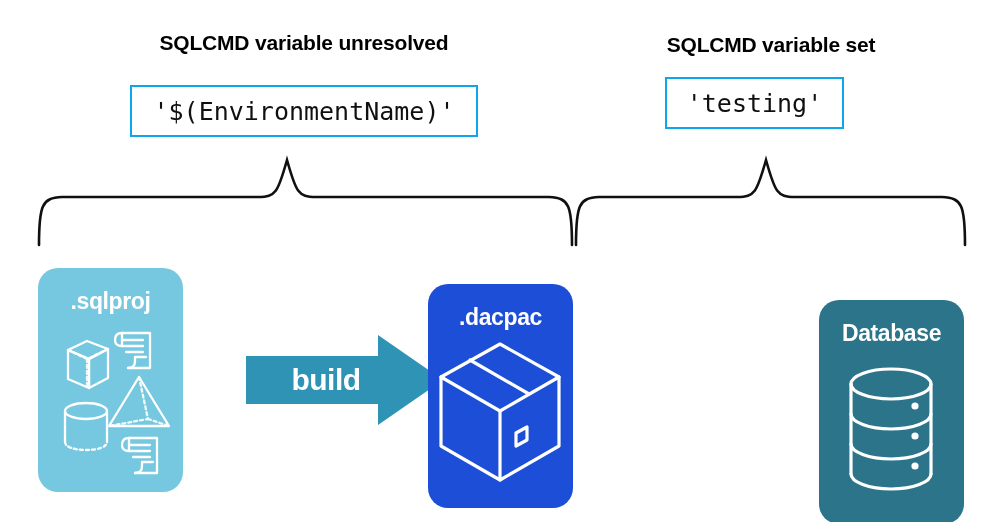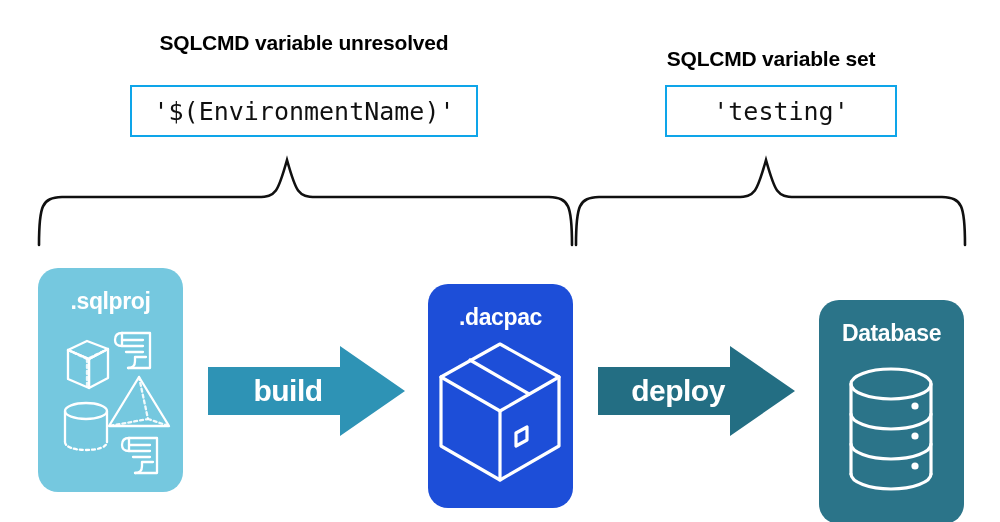--- a/index.html
+++ b/index.html
@@ -26,38 +26,38 @@
     text-align: center;
     font-family: "Liberation Sans", sans-serif;
     font-weight: bold;
     font-size: 21px;
     line-height: 26px;
     color: #000000;
     letter-spacing: -0.2px;
     white-space: nowrap;
   }
   #heading-left  { left: 54px;  top: 30px; width: 500px; }
-  #heading-right { left: 566px; top: 46px; width: 410px; }
+  #heading-right { left: 566px; top: 32px; width: 410px; }
 
   
   .code-box {
     position: absolute;
     box-sizing: border-box;
     border: 2px solid #0ea5e9;
     background: #ffffff;
     display: flex;
     align-items: center;
     justify-content: center;
     font-family: "DejaVu Sans Mono", "Liberation Mono", monospace;
     font-size: 25px;
     color: #101010;
     white-space: pre;
   }
   #code-box-left  { left: 130px; top: 85px; width: 348px; height: 52px; }
-  #code-box-right { left: 665px; top: 85px; width: 232px; height: 52px; }
+  #code-box-right { left: 665px; top: 77px; width: 179px; height: 52px; }
 
   
   #brace-layer {
     position: absolute;
     left: 0; top: 0;
     width: 1000px; height: 522px;
     pointer-events: none;
   }
 
   
@@ -90,23 +90,24 @@
     position: absolute;
     left: 0;
     top: 48px;
     width: 145px;
     height: 176px;
   }
 
   
   .arrow-wrap {
     position: absolute;
-    top: 345px;
+    top: 334px;
     width: 200px;
     height: 92px;
+    margin-left: 38px;
   }
   #arrow-build  { left: 208px; }
   #arrow-deploy { left: 598px; }
   .arrow-wrap svg { display: block; }
   .arrow-label {
     position: absolute;
     left: 0;
     top: 0;
     width: 160px;
     height: 92px;
@@ -217,26 +218,20 @@
 
         <path d="M72,79 L72,148"></path>
 
         <path d="M42,28 L101,62"></path>
 
         <path d="M88,101 L99,95 L99,108 L88,114 Z"></path>
       </g>
     </svg>
   </div>
 
-  <div class="arrow-wrap" id="arrow-deploy">
-    <svg width="200" height="92" viewBox="0 0 200 92">
-      <path d="M0,22 L132,22 L132,1 L197,46 L132,91 L132,70 L0,70 Z" fill="#236E83"></path>
-    </svg>
-    <div class="arrow-label">deploy</div>
-  </div>
 
   <div class="stage-box" id="box-database" style="background:#2B7489;margin-top:32px;">
     <div class="stage-label">Database</div>
     <svg class="stage-art" viewBox="0 0 145 176">
       <g fill="none" stroke="#ffffff" stroke-width="3.2" stroke-linejoin="round" stroke-linecap="round">
         <ellipse cx="72" cy="36" rx="40" ry="15"></ellipse>
         <path d="M32,36 L32,126"></path>
         <path d="M112,36 L112,126"></path>
         <path d="M32,126 C32,134 50,141 72,141 C94,141 112,134 112,126"></path>
         <path d="M32,66 C32,74 50,81 72,81 C94,81 112,74 112,66"></path>

